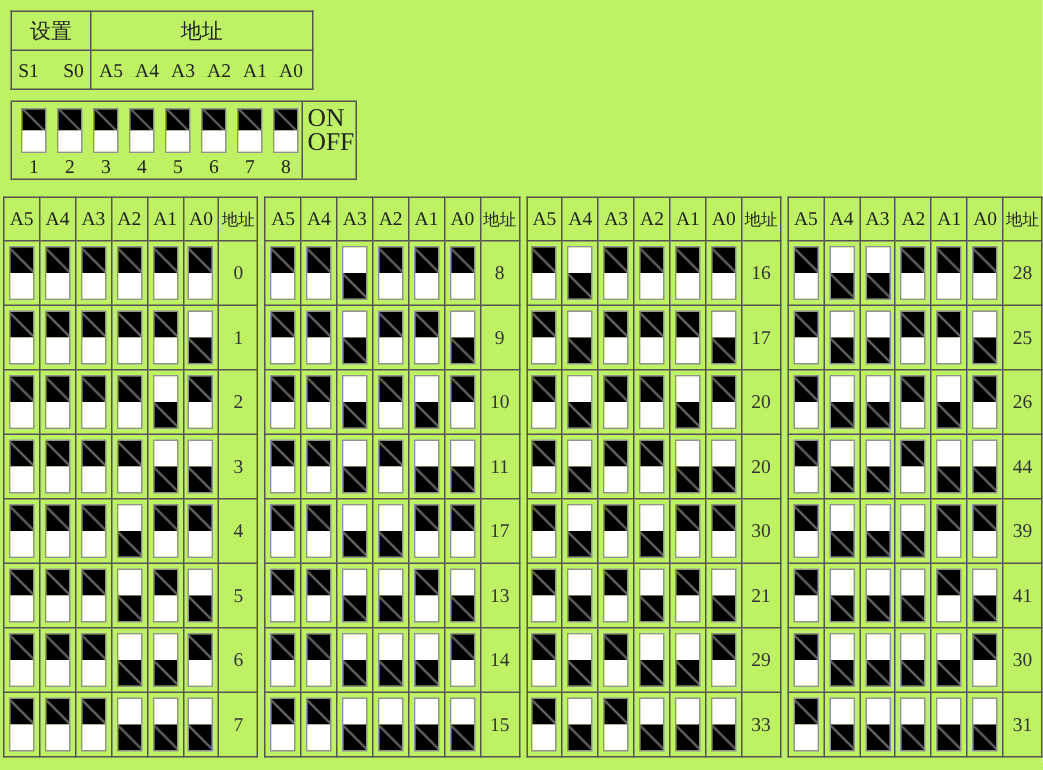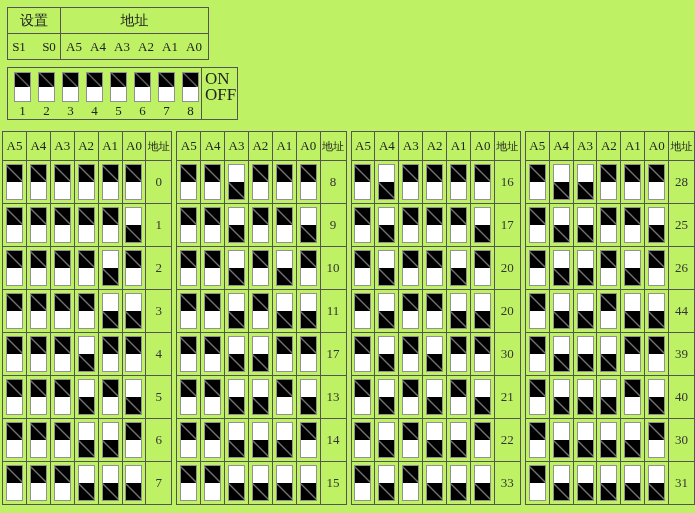--- a/index.html
+++ b/index.html
@@ -1079,21 +1079,21 @@
                 <div class="half top"></div>
                 <div class="half bot"></div>
               </div>
             </td>
             <td class="sc">
               <div class="sw up">
                 <div class="half top"></div>
                 <div class="half bot"></div>
               </div>
             </td>
-            <td class="ac">22</td>
+            <td class="ac">29</td>
           </tr>
           <tr>
             <td class="sc">
               <div class="sw up">
                 <div class="half top"></div>
                 <div class="half bot"></div>
               </div>
             </td>
             <td class="sc">
               <div class="sw down">
@@ -1365,21 +1365,21 @@
                 <div class="half top"></div>
                 <div class="half bot"></div>
               </div>
             </td>
             <td class="sc">
               <div class="sw down">
                 <div class="half top"></div>
                 <div class="half bot"></div>
               </div>
             </td>
-            <td class="ac">40</td>
+            <td class="ac">41</td>
           </tr>
           <tr>
             <td class="sc">
               <div class="sw up">
                 <div class="half top"></div>
                 <div class="half bot"></div>
               </div>
             </td>
             <td class="sc">
               <div class="sw down">

